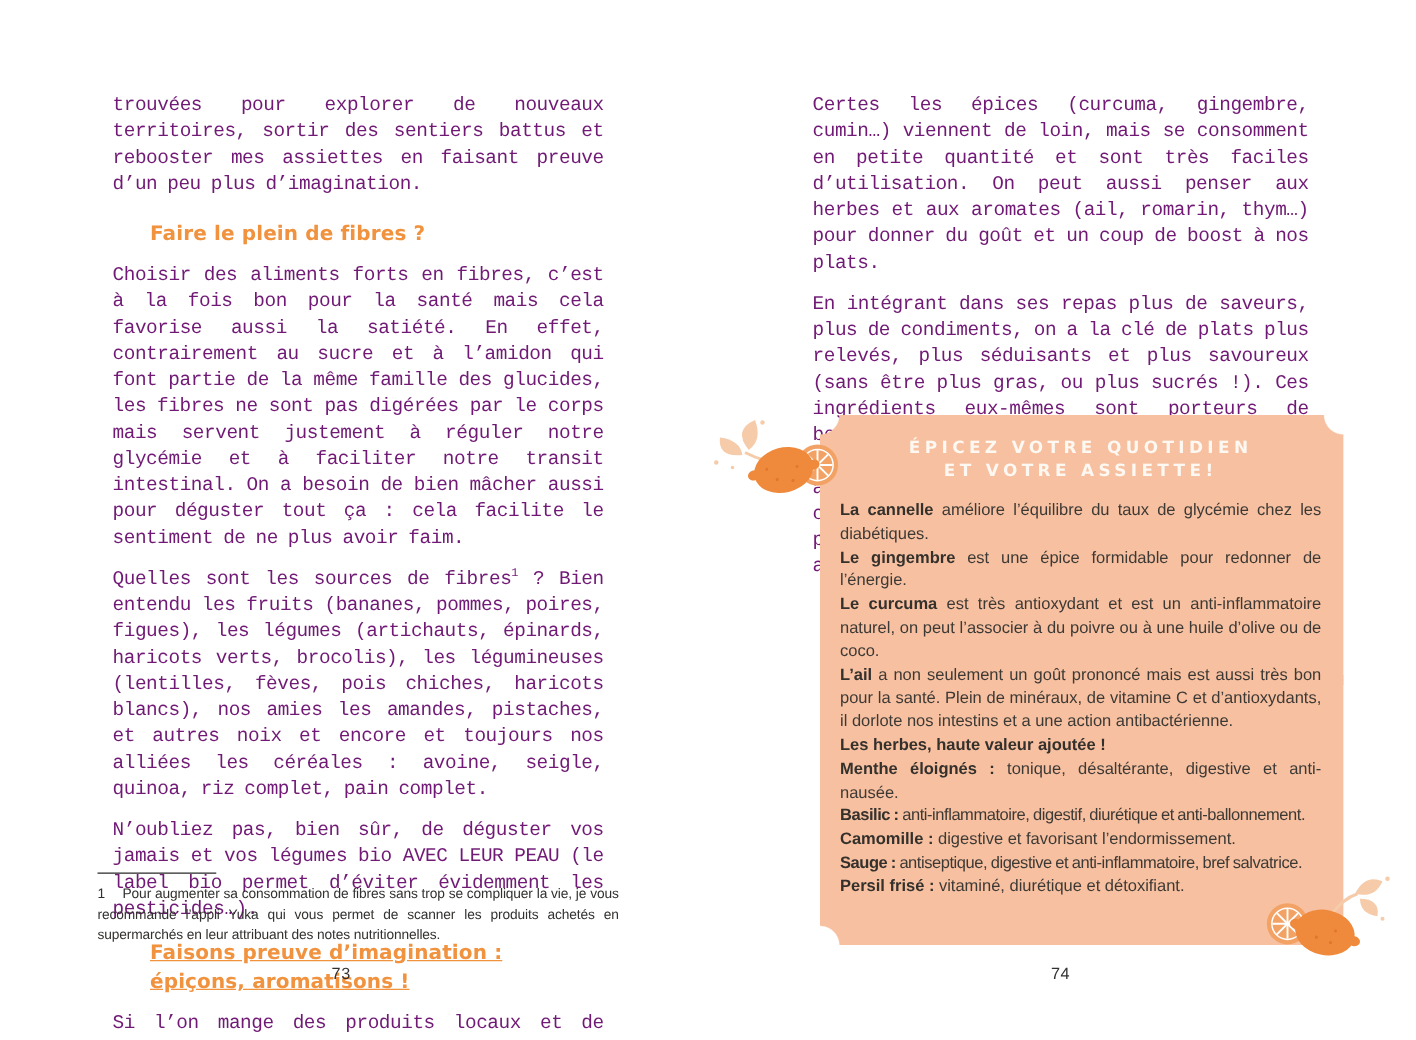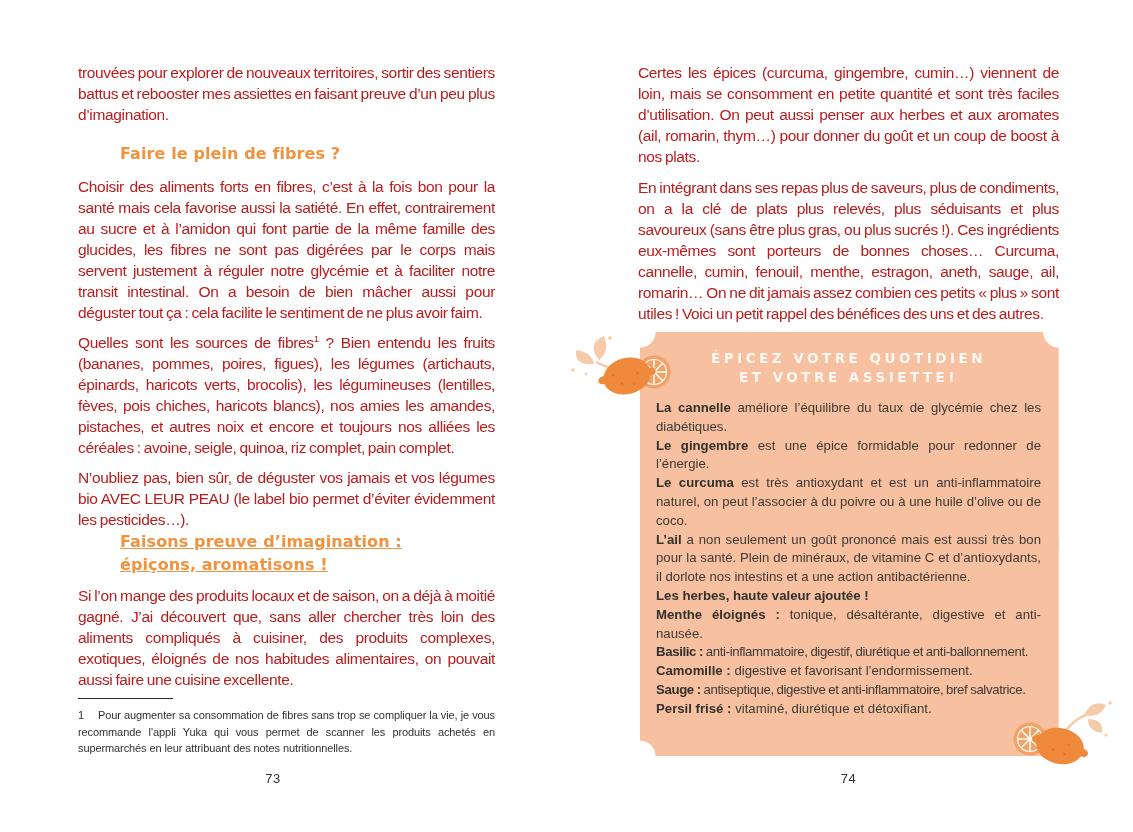--- a/index.html
+++ b/index.html
@@ -4,24 +4,24 @@
 <style>
   html,body{margin:0;padding:0;}
   body{width:1133px;height:832px;background:#ffffff;font-family:"Liberation Serif",serif;}
   .spread{position:relative;width:1133px;height:832px;background:#ffffff;overflow:hidden;}
 
   .page{position:absolute;top:62px;}
   .page-left{left:78px;width:417px;}
   .page-right{left:638px;width:421px;}
 
   .body-para{
-    font-family:Liberation Sans, sans-serif;
+    font-family:Liberation Mono, monospace;
     font-size:15.5px;line-height:21px;
     letter-spacing:-0.35px;word-spacing:-1px;
-    color:#b91c1c;text-align:justify;margin:0;
+    color:#701a75;text-align:justify;margin:12px;
   }
   .mt-para{margin-top:9px;}
   .mt-para-lg{margin-top:10px;}
 
   .section-heading{
     font-family:"DejaVu Sans",sans-serif;font-weight:700;
     color:#f0923e;font-size:16px;line-height:23px;
     padding-left:42px;margin:0;white-space:pre-line;letter-spacing:0.1px;
   }
   .h1-space{margin-top:17px;margin-bottom:11px;}
@@ -40,21 +40,21 @@
 
   .page-number{
     position:absolute;top:771px;
     font-family:"Liberation Sans",sans-serif;
     font-size:13px;color:#333230;text-align:center;letter-spacing:0.5px;
   }
   .pn-left{left:78px;width:390px;}
   .pn-right{left:638px;width:421px;}
 
   .callout{
-    position:absolute;top:270px;left:2px;width:419px;min-height:424px;
+    position:absolute;top:270px;left:18px;width:419px;min-height:424px;
     box-sizing:border-box;padding:14px 18px 18px 16px;
     background:
       radial-gradient(circle at 0 0, rgba(0,0,0,0) 15px, #f7c0a0 16px) top left / 51% 51% no-repeat,
       radial-gradient(circle at 100% 0, rgba(0,0,0,0) 15px, #f7c0a0 16px) top right / 51% 51% no-repeat,
       radial-gradient(circle at 0 100%, rgba(0,0,0,0) 15px, #f7c0a0 16px) bottom left / 51% 51% no-repeat,
       radial-gradient(circle at 100% 100%, rgba(0,0,0,0) 15px, #f7c0a0 16px) bottom right / 51% 51% no-repeat;
   }
   .callout-title{
     font-family:"DejaVu Sans",sans-serif;font-weight:700;
     font-size:13.5px;line-height:19px;letter-spacing:3.5px;

